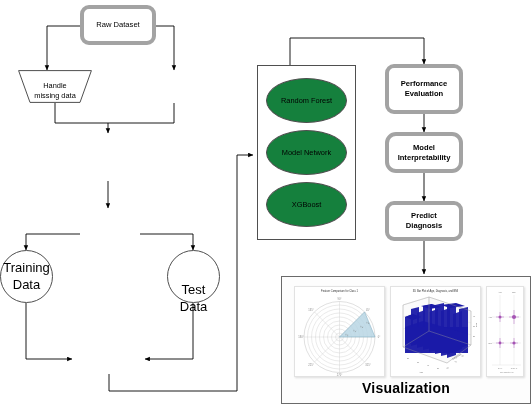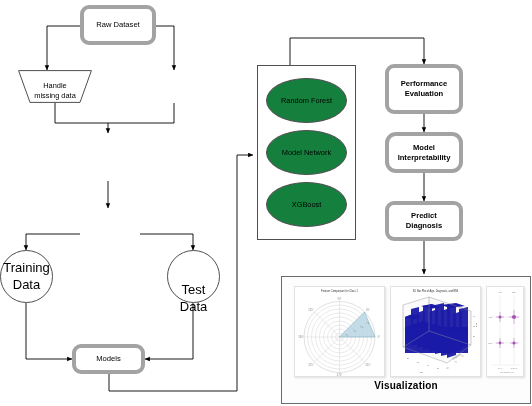--- a/index.html
+++ b/index.html
@@ -12,21 +12,21 @@
   .circle{border:1px solid #4f4f4f;border-radius:50%;font-size:13px;line-height:1.3;}
   .trapwrap{position:absolute;}
   .trapwrap svg{position:absolute;left:0;top:0;}
   .trapwrap .lbl{position:absolute;left:0;top:0;width:100%;height:100%;display:flex;align-items:center;justify-content:center;font-size:7.4px;line-height:1.3;text-align:center;}
   .diamondwrap{position:absolute;}
   .diamondwrap svg{position:absolute;left:0;top:0;}
   .diamondwrap .lbl{position:absolute;left:0;top:0;width:100%;height:100%;display:flex;align-items:center;justify-content:center;font-size:7.2px;font-weight:bold;text-align:center;}
   .ellipse{position:absolute;border:1px solid #4f4f4f;border-radius:50%;background:#15803d;display:flex;align-items:center;justify-content:center;font-size:7.4px;text-align:center;}
   .panel{position:absolute;border:1px solid #4f4f4f;background:#fff;}
   .vizpanel{position:absolute;border:1px solid #6a6a6a;background:#fdfdfd;}
-  .vizlabel{position:absolute;width:100%;text-align:center;font-size:10px;font-weight:bold;letter-spacing:.2px;}
+  .vizlabel{position:absolute;width:100%;text-align:center;font-size:14px;font-weight:bold;letter-spacing:.2px;}
   .subchart{position:absolute;background:#ffffff;border:1px solid #e2e2e2;box-shadow:1px 1px 2px rgba(0,0,0,.13);overflow:hidden;}
   .microtitle{position:absolute;width:100%;text-align:center;font-size:2.6px;color:#333;top:3px;}
   svg.edges{position:absolute;left:0;top:0;width:532px;height:406px;pointer-events:none;}
 </style>
 </head>
 <body>
 
 <div id="canvas">
 
   <svg class="edges" viewBox="0 0 532 406">
@@ -87,23 +87,20 @@
   <div class="node circle" style="left:0px;top:250px;width:53px;height:53px;white-space:pre-line;">
     <span style="white-space:pre-line;">Training
 Data</span>
   </div>
 
   <div class="node circle" style="left:167px;top:250px;width:53px;height:53px;white-space:pre-line;">
     <span style="white-space:pre-line;margin-top:44px;">Test
 Data</span>
   </div>
 
-  <div class="node rrect" style="left:72px;top:344px;width:73px;height:30px;">
-    <span>Models</span>
-  </div>
 
   <div class="panel" style="left:257px;top:65px;width:97px;height:173px;"></div>
 
   <div class="ellipse" style="left:266px;top:78px;width:79px;height:43px;">
     <span>Random Forest</span>
   </div>
   <div class="ellipse" style="left:266px;top:130px;width:79px;height:43px;">
     <span>Model Network</span>
   </div>
   <div class="ellipse" style="left:266px;top:182px;width:79px;height:43px;align-items:center;">

